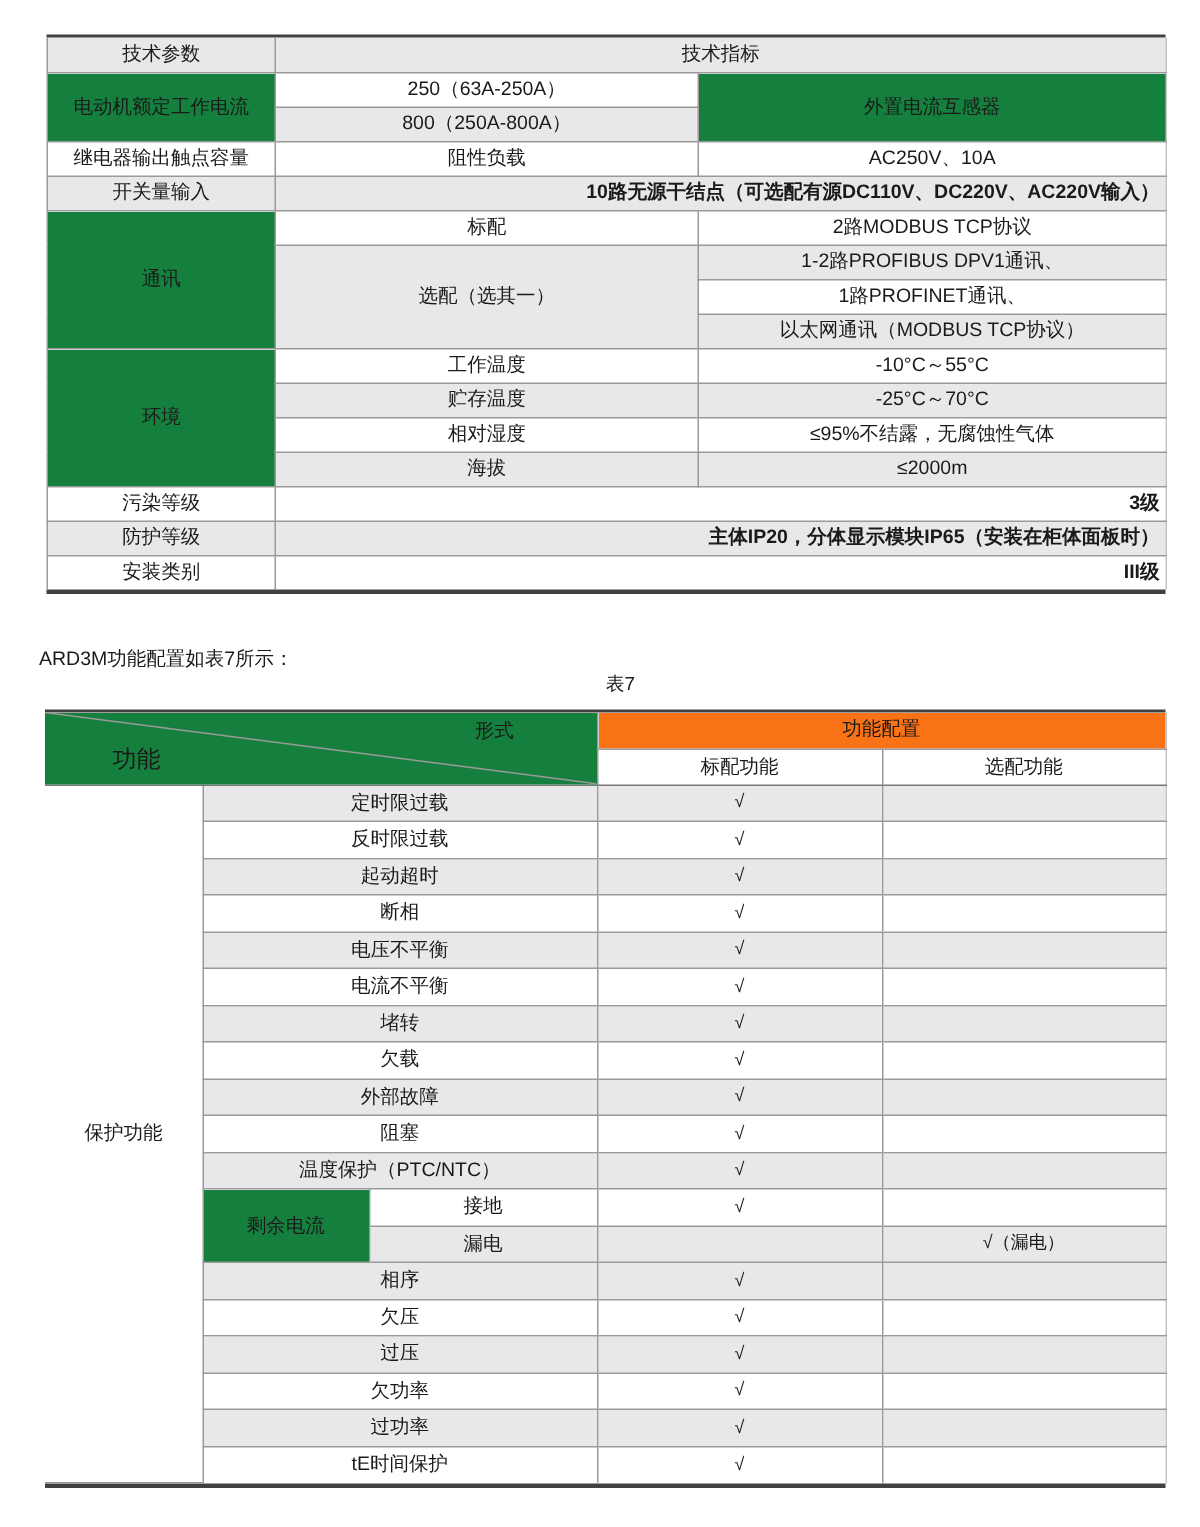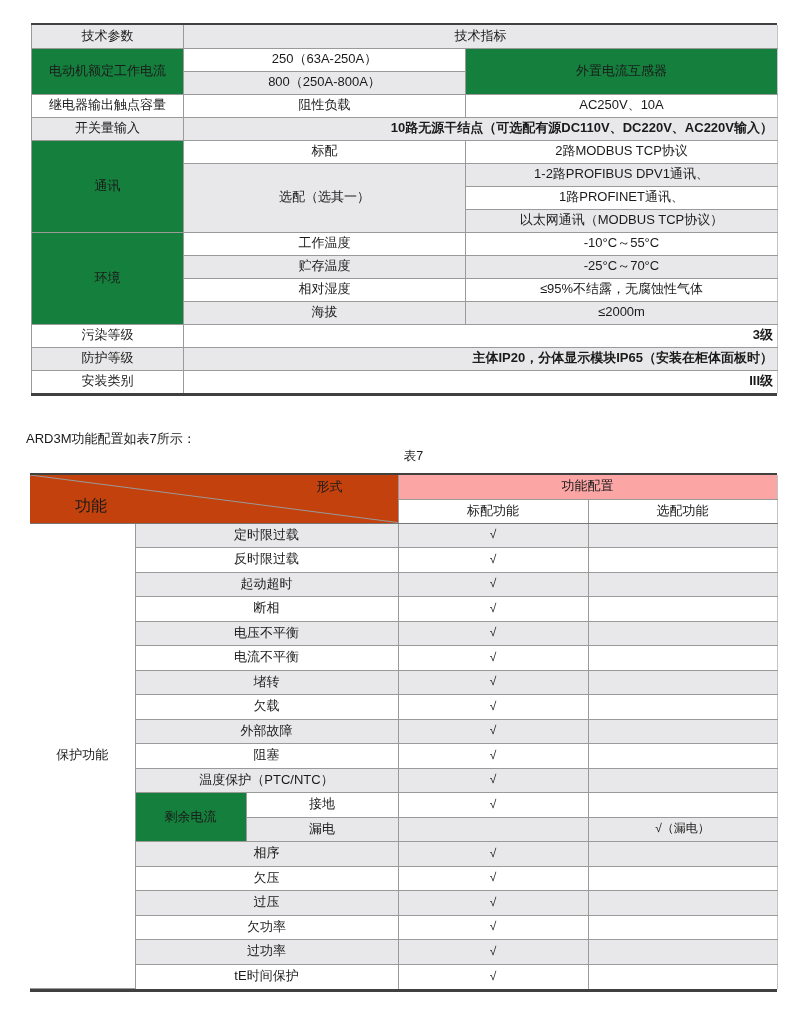--- a/index.html
+++ b/index.html
@@ -25,25 +25,25 @@
 
   
   #caption{position:absolute;left:26px;top:430px;font-size:13px;}
   #t7label{position:absolute;left:40px;top:448px;width:747px;text-align:center;font-size:12.5px;}
 
   
   #func-wrap{left:30px;top:473px;width:747px;}
   .func tr.hrow{height:24px;}
   .func tr.brow{height:24.5px;}
   .func td.cell-group{border-left:none;background:#ffffff;}
-  .func td.diag{border-left:none;position:relative;background:#c2410c;padding:0;}
+  .func td.diag{border-left:none;position:relative;background:#15803d;padding:0;}
   .func td.diag .svgbox{position:absolute;left:0;top:0;width:100%;height:100%;}
   .func .diag-label-form{position:absolute;top:5px;right:55px;font-size:13px;}
   .func .diag-label-func{position:absolute;bottom:6px;left:45px;font-size:16px;font-family:Liberation Mono, monospace;}
-  .func tr.h1 td.cfg{background:#fca5a5;}
+  .func tr.h1 td.cfg{background:#f97316;}
   .func tr.h2 td{border-bottom-color:#777777;}
   .func td.diag{border-bottom-color:#777777;}
   .func td.chk{font-size:12px;}
 </style>
 </head>
 <body>
 
 <div class="tblwrap" id="spec-wrap">
   <table class="spec">
     <colgroup>

